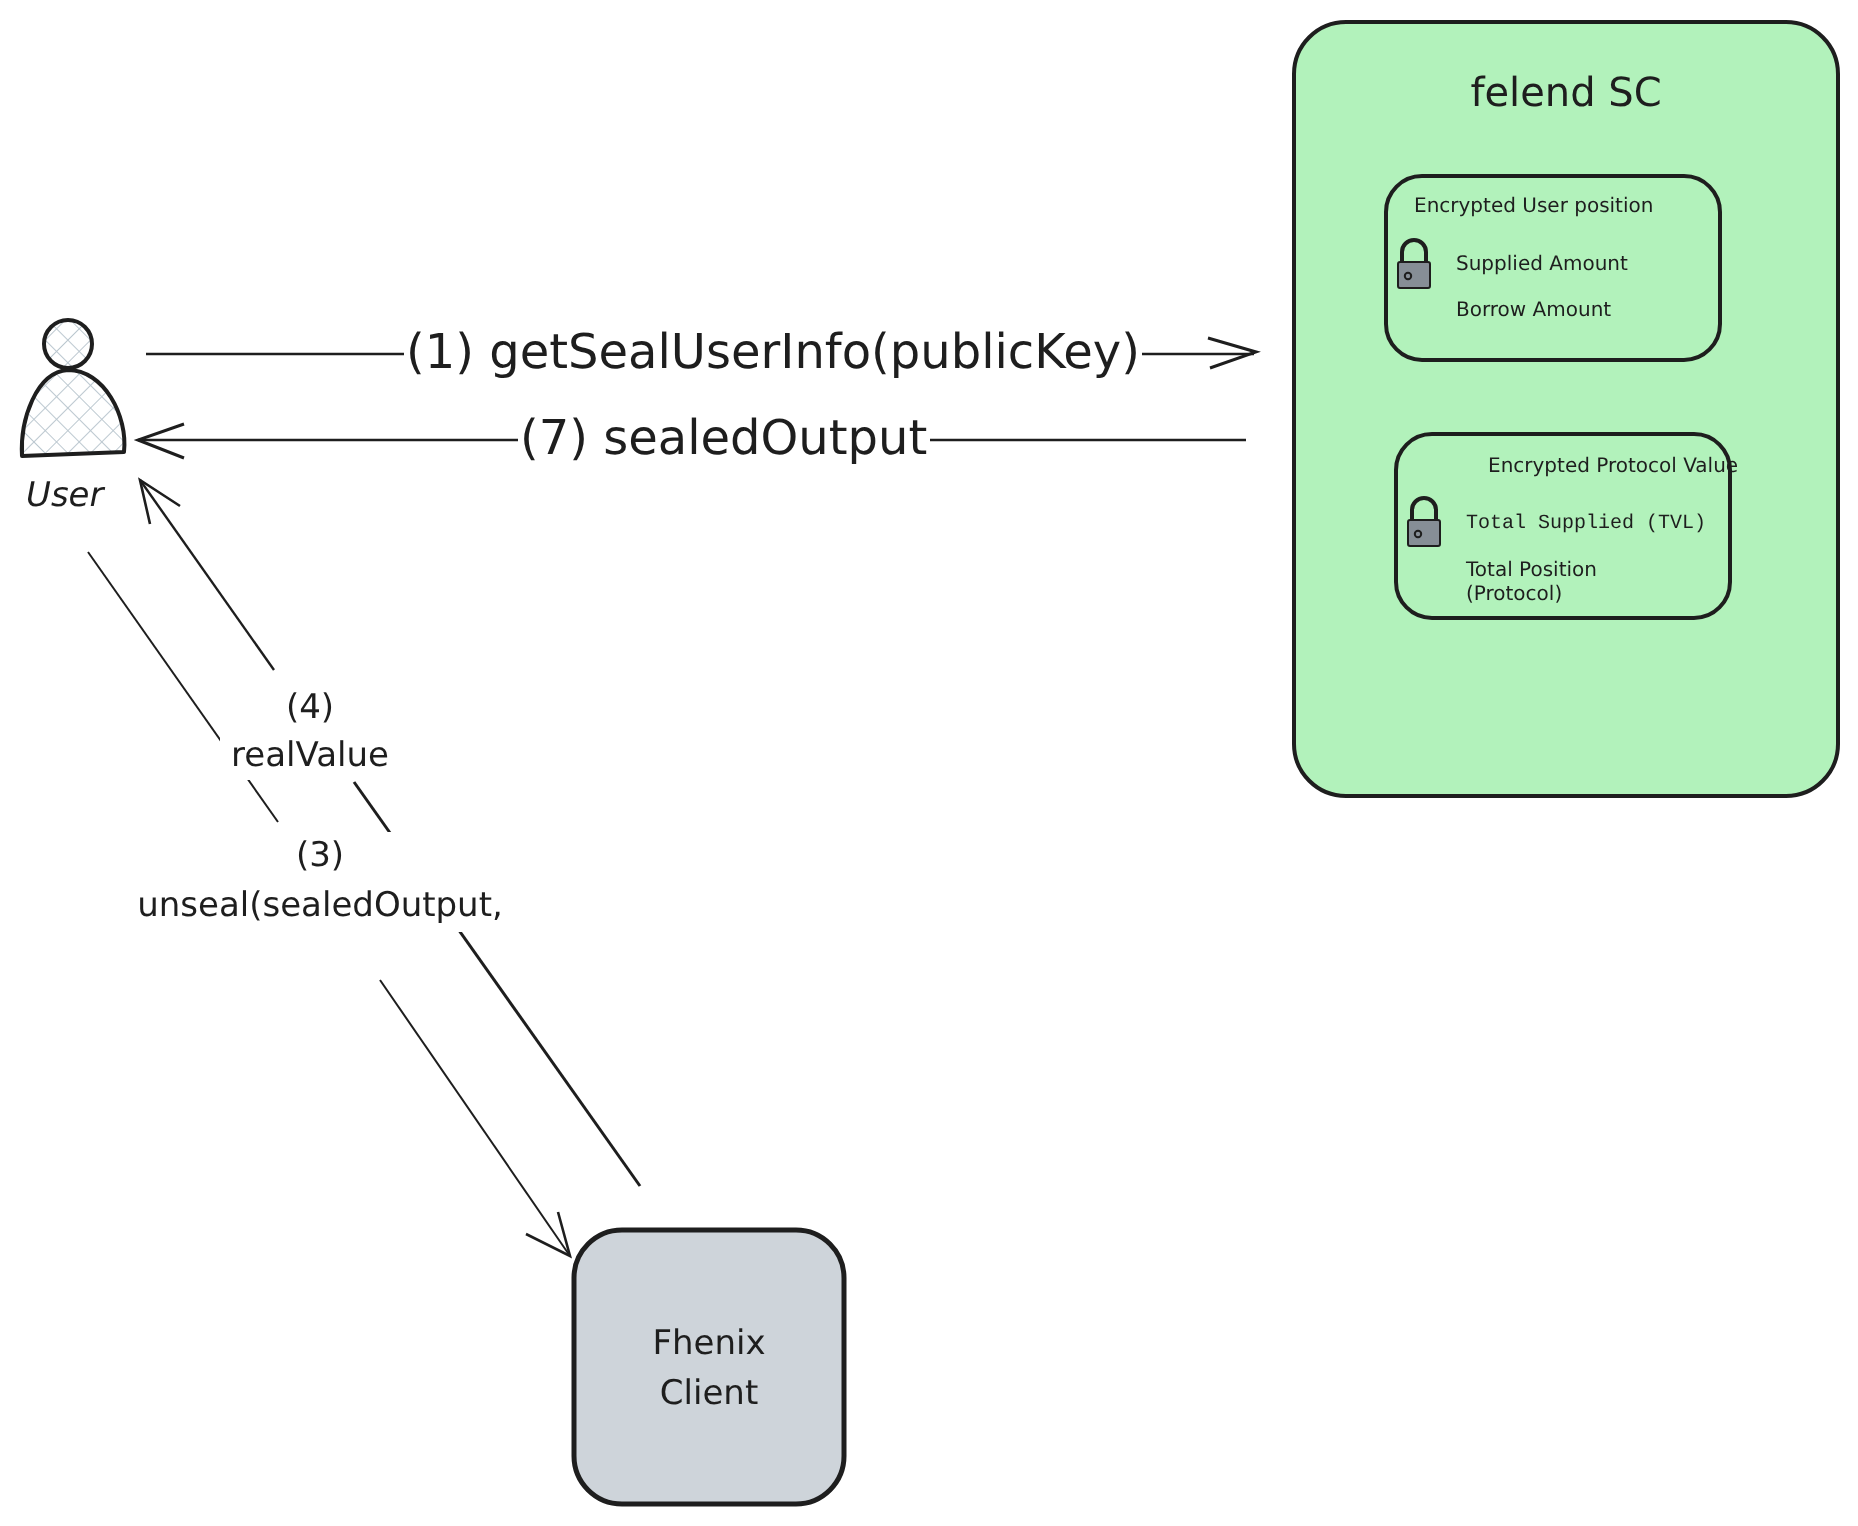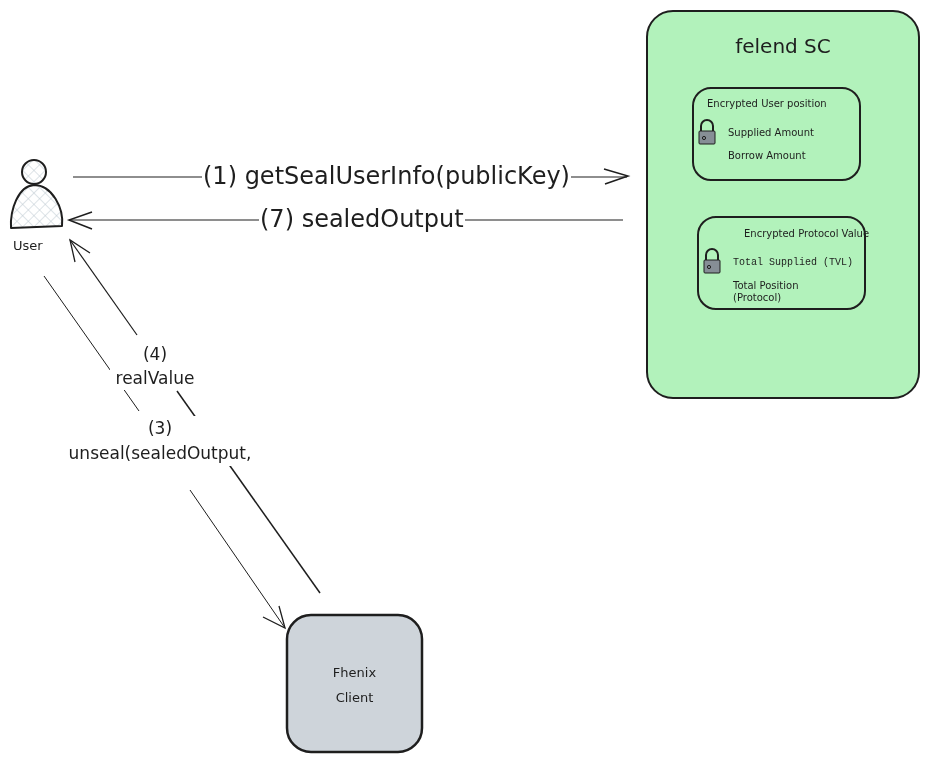--- a/index.html
+++ b/index.html
@@ -62,21 +62,21 @@
     <polyline points="263,617 285,628 279,606" fill="none" stroke="#1e1e1e" stroke-width="1.3"></polyline>
   </g>
 
   <g>
     <line x1="320" y1="593" x2="177" y2="391" stroke="#1e1e1e" stroke-width="1.5"></line>
     <line x1="137" y1="335" x2="70" y2="240" stroke="#1e1e1e" stroke-width="1.2"></line>
     <polyline points="75,262 70,240 90,253" fill="none" stroke="#1e1e1e" stroke-width="1.3"></polyline>
   </g>
 </svg>
 
-<div class="lbl" style="left:13px; top:238px; font-size:13px;">User</div>
+<div class="lbl" style="left:13px; top:238px; font-size:17px;font-style:italic;">User</div>
 
 <div class="lbl edge-label" style="left:202px; top:166px;">(1) getSealUserInfo(publicKey)</div>
 <div class="lbl edge-label" style="left:259px; top:209px;">(7) sealedOutput</div>
 
 <div class="lbl center" style="left:110px; top:342px; width:90px; font-size:17px; line-height:24px; background:#fff;">
   <div>(4)</div>
   <div>realValue</div>
 </div>
 
 <div class="lbl center" style="left:55px; top:416px; width:210px; font-size:17px; line-height:25px; background:#fff;">
@@ -90,16 +90,16 @@
 <div class="lbl small" style="left:728px; top:127px;">Supplied Amount</div>
 <div class="lbl small" style="left:728px; top:150px;">Borrow Amount</div>
 
 <div class="lbl small" style="left:744px; top:228px;">Encrypted Protocol Value</div>
 <div class="lbl small" style="left:733px; top:257px;font-family:Liberation Mono, monospace;">Total Supplied (TVL)</div>
 <div class="lbl small" style="left:733px; top:280px; line-height:12px;">
   <div>Total Position</div>
   <div>(Protocol)</div>
 </div>
 
-<div class="lbl center" style="left:287px; top:660px; width:135px; font-size:13px; line-height:25px;">
+<div class="lbl center" style="left:287px; top:660px; width:135px; font-size:17px; line-height:25px;">
   <div>Fhenix</div>
   <div>Client</div>
 </div>
 
 </body></html>

